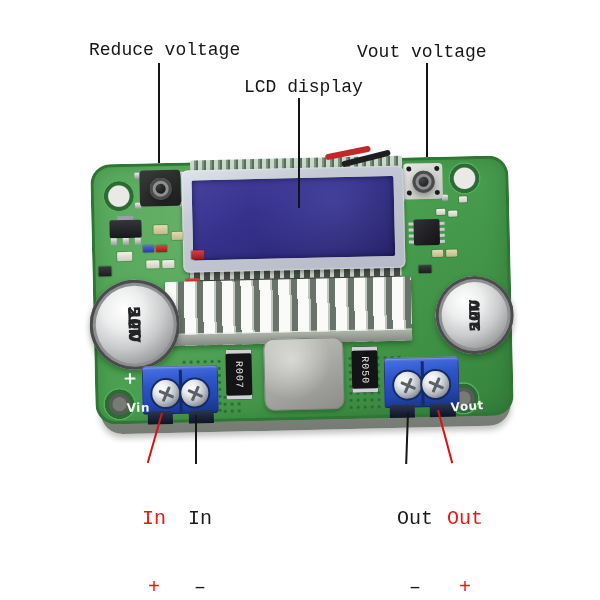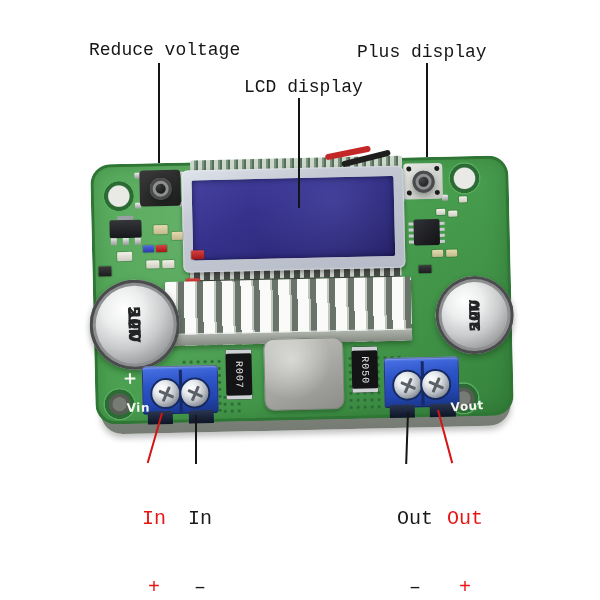--- a/index.html
+++ b/index.html
@@ -310,21 +310,21 @@
     </div>
 
     <div class="silk silk-plus-in">+</div>
     <div class="silk silk-vin">Vin</div>
     <div class="silk silk-vout">Vout</div>
   </div>
 </div>
 
 <div class="ann ann-reduce">Reduce voltage</div>
 <div class="ann ann-lcd">LCD display</div>
-<div class="ann ann-plus">Plus display</div>
+<div class="ann ann-plus">Vout voltage</div>
 
 <div class="leader lv1"></div>
 <div class="leader lv2"></div>
 <div class="leader lv3"></div>
 
 <div class="lb lb1"></div>
 <div class="lb lb2"></div>
 <div class="lb lb3"></div>
 <div class="lb lb4"></div>
 

